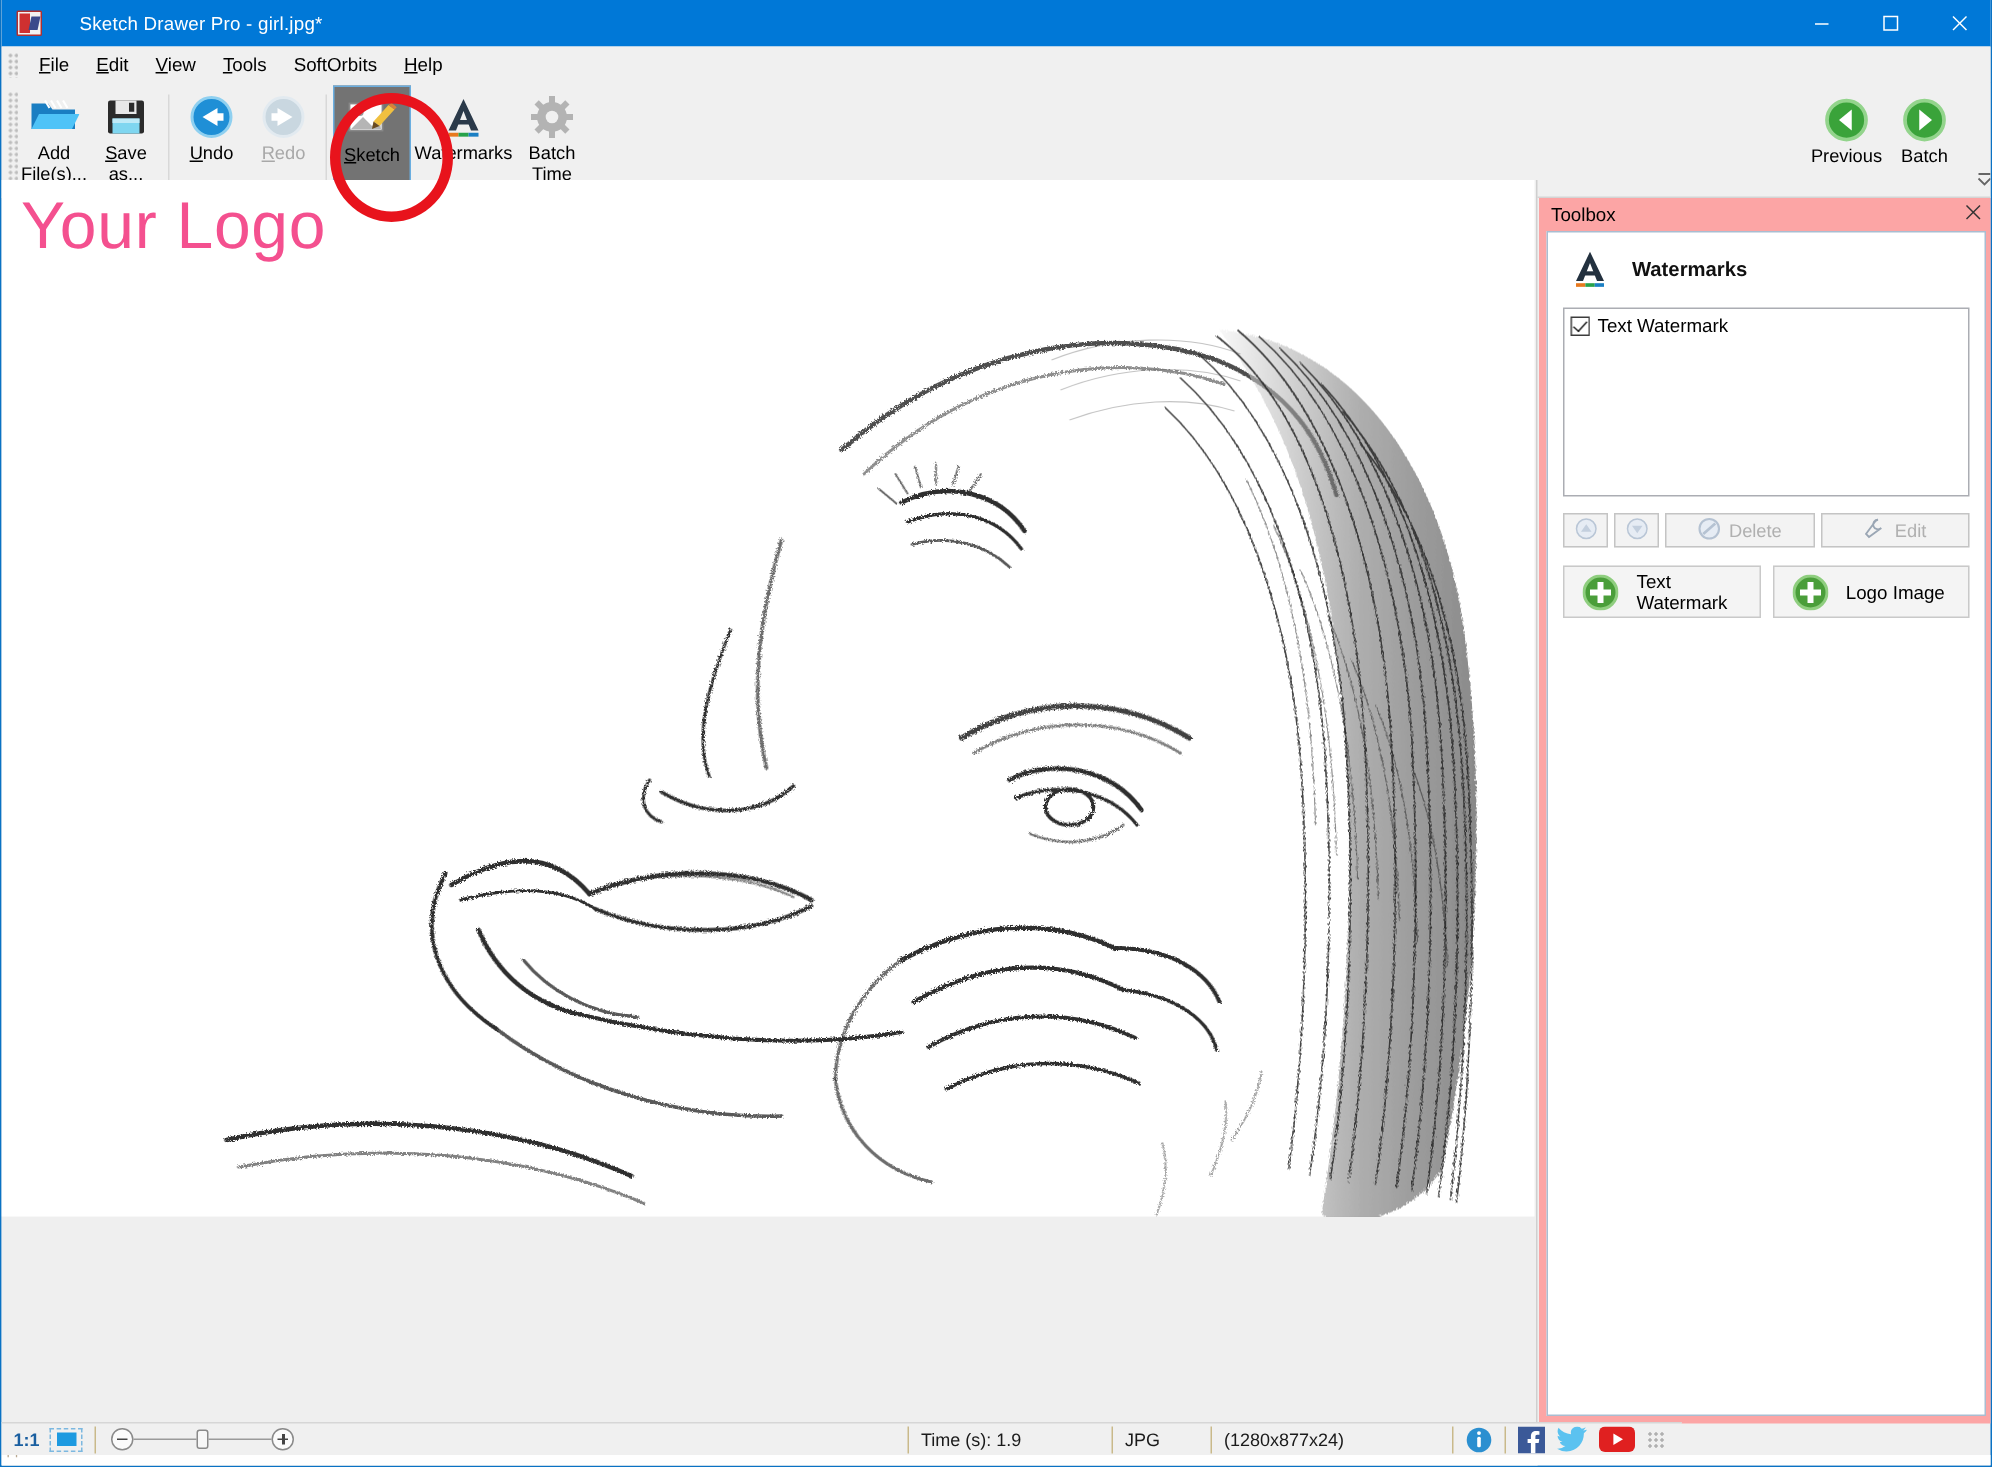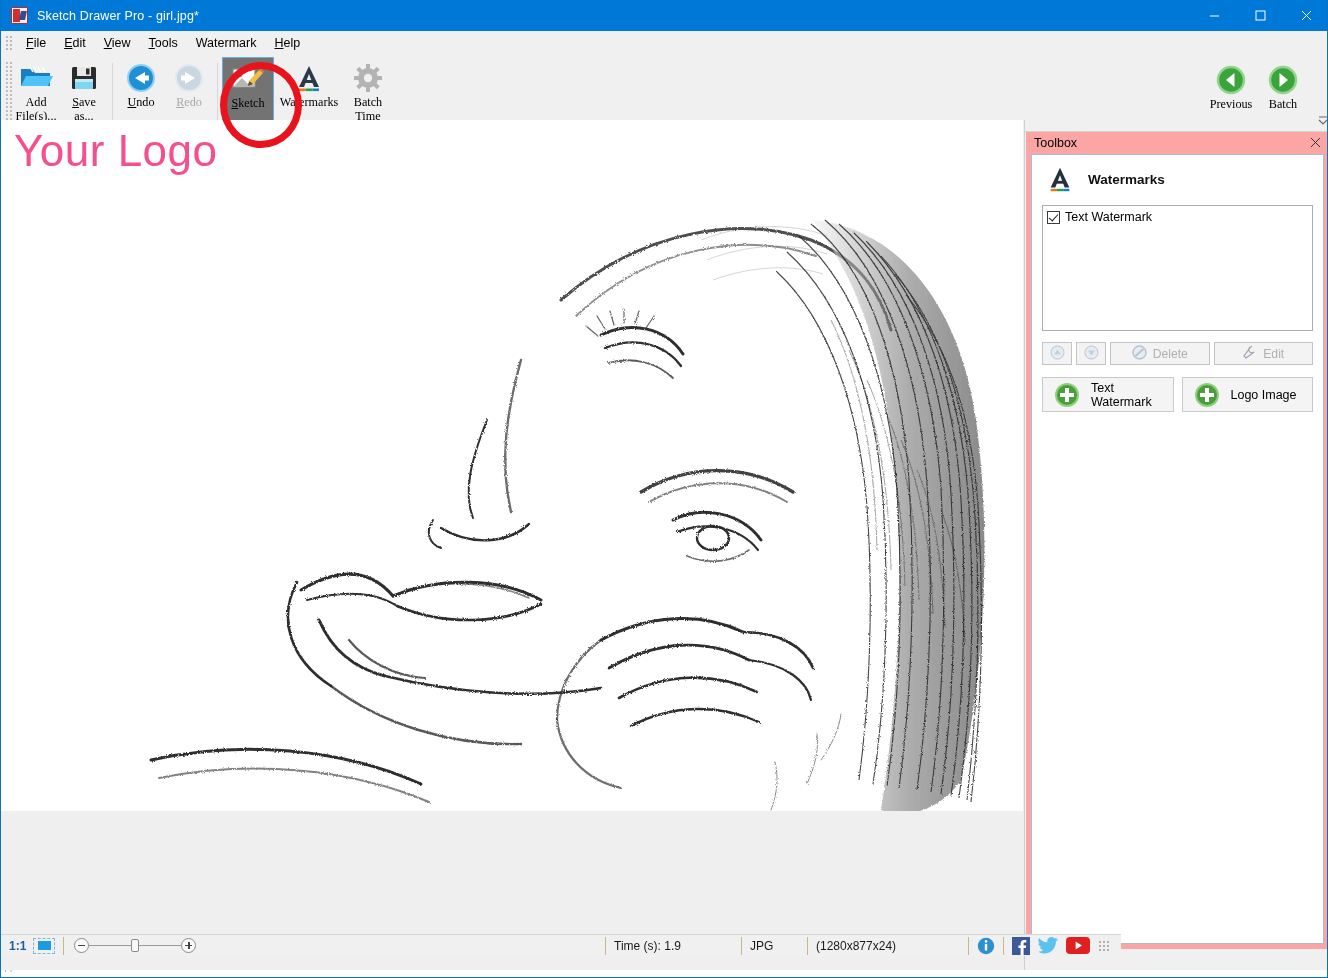--- a/index.html
+++ b/index.html
@@ -16,21 +16,21 @@
     border: 1px solid #0a72c4;
     border-top: none;
     overflow: hidden;
   }
 
   
   .titlebar {
     position: absolute; top: 0; left: 0;
     width: 1328px; height: 31px;
     background: #0078d7;
-    display: flex; align-items: center;
+    display: flex; align-items: center; gap: 16px;
   }
   .title-icon {
     width: 17px; height: 17px; margin-left: 10px; margin-right: 9px;
     position: relative; flex: none;
     background: #f2f2f2;
     border: 1px solid #b03030;
     border-radius: 1px;
   }
   .title-icon::before {
     content: ""; position: absolute; left: 1px; top: 1px;
@@ -97,21 +97,20 @@
   }
   .tb-btn.wide { width: 52px; }
   .tb-btn.active {
     background: #737373;
     border: 1px solid #6aaee0;
   }
   .tb-ico { height: 34px; display: flex; align-items: center; justify-content: center; }
   .tb-lbl {
     font-size: 12.2px; color: #000; text-align: center; line-height: 13.5px;
     margin-top: 1px;
-    font-family: Liberation Serif, serif;
   }
   .tb-lbl.dim { color: #a8a8a8; }
   .tb-lbl u { text-decoration: underline; }
   .tb-sep {
     width: 1px; height: 60px; background: #d8d8d8; margin: 6px 4px 0 4px;
   }
   .tb-overflow {
     position: absolute; right: 0; bottom: 3px;
     font-size: 11px; color: #555;
   }
@@ -188,21 +187,21 @@
   .big-row { display: flex; gap: 8px; margin: 12px 10px 0 10px; }
   .big-btn {
     flex: 1; height: 35px; border: 1px solid #c9c9c9; background: #f4f4f4;
     display: flex; align-items: center; gap: 12px; padding-left: 12px;
     font-size: 12.5px; color: #000; cursor: default;
   }
   .plus-ico { flex: none; }
 
   
   .statusbar {
-    position: absolute; left: 0; bottom: 21px;
+    position: absolute; left: 0; bottom: 7px;
     width: 1120px; height: 22px;
     background: #f0f0f0;
     border-top: 1px solid #d6d6d6;
     display: flex; align-items: center;
     font-size: 12px; color: #1a1a1a;
   }
   .sb-cell { display: flex; align-items: center; height: 22px; padding: 0 8px; }
   .sb-div { width: 1px; height: 18px; background: #c9b98a; }
   .zoom-label { font-size: 12px; color: #1a5fa0; font-weight: bold; padding-left: 8px; }
   .fit-btn {
@@ -279,21 +278,21 @@
       </div>
     </div>
   </div>
 
   <div class="menubar">
     <div class="menu-grip"></div>
     <div class="menu-item"><u>F</u><span>ile</span></div>
     <div class="menu-item"><u>E</u><span>dit</span></div>
     <div class="menu-item"><u>V</u><span>iew</span></div>
     <div class="menu-item"><u>T</u><span>ools</span></div>
-    <div class="menu-item">Watermark</div>
+    <div class="menu-item">SoftOrbits</div>
     <div class="menu-item"><u>H</u><span>elp</span></div>
   </div>
 
   <div class="toolbar">
     <div class="tb-grip"></div>
 
     <div class="tb-group" style="left:11px;">
 
       <div class="tb-btn">
         <div class="tb-ico">

